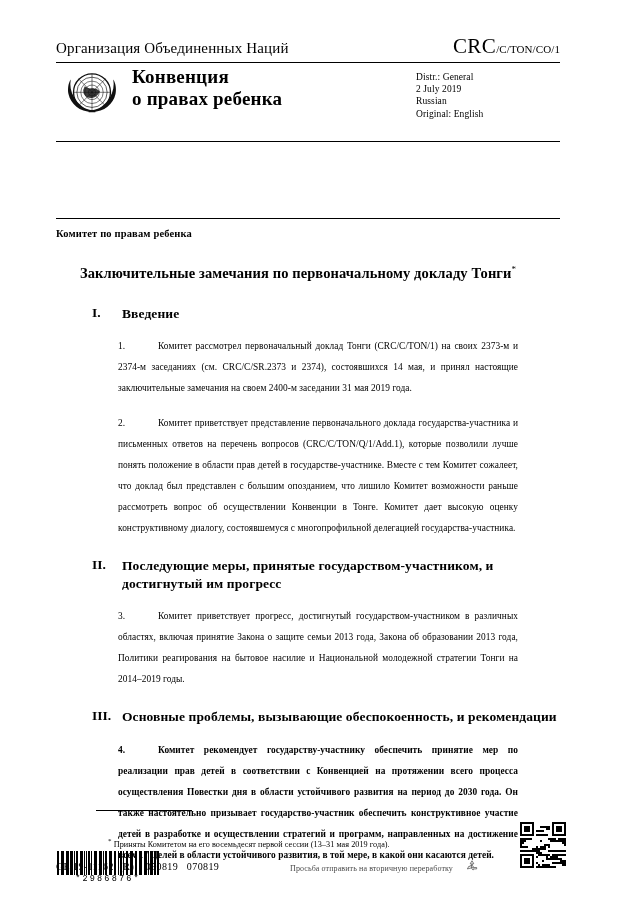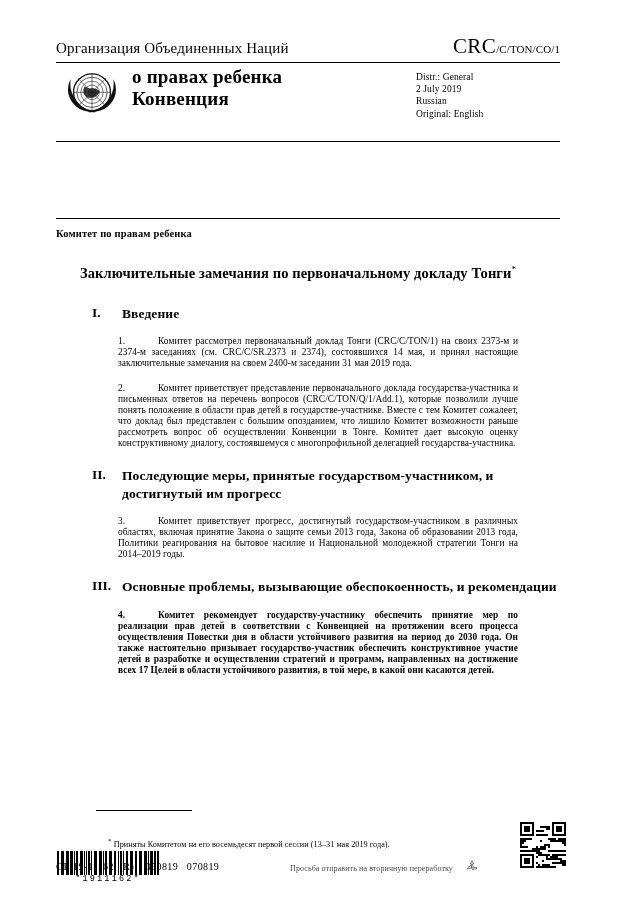--- a/index.html
+++ b/index.html
@@ -149,21 +149,21 @@
     font-weight: bold;
     font-size: 13.5px;
     line-height: 17.5px;
     letter-spacing: 0.1px;
   }
 
   .para {
     margin-left: 62px;
     width: 400px;
     font-size: 9.4px;
-    line-height: 11px;
+    line-height: 21px;
     text-align: justify;
     text-indent: 0;
     margin-bottom: 14px;
     letter-spacing: 0.05px;
   }
   .para .pnum {
     display: inline-block;
     width: 40px;
     text-indent: 0;
   }
@@ -268,22 +268,22 @@
         <line x1="26" y1="23" x2="74" y2="71" stroke="#111" stroke-width="1"></line>
         <line x1="74" y1="23" x2="26" y2="71" stroke="#111" stroke-width="1"></line>
         <path d="M37 36 q6 5 13 4 q8 -1 14 5 q-4 10 -14 12 q-10 1 -15 -8 q-2 -7 2 -13 z" fill="#111" opacity="0.82"></path>
         <path d="M50 82 C28 82 12 68 8 50 C6 40 8 30 12 24 C10 34 12 46 18 56 C26 70 38 78 50 79 Z" fill="#111"></path>
         <path d="M50 82 C72 82 88 68 92 50 C94 40 92 30 88 24 C90 34 88 46 82 56 C74 70 62 78 50 79 Z" fill="#111"></path>
         <rect x="44" y="79" width="12" height="3.6" fill="#111"></rect>
       </svg>
     </div>
 
     <div class="doc-title">
+      <div>Конвенция</div>
       <div>о правах ребенка</div>
-      <div>Конвенция</div>
     </div>
 
     <div class="distr">
       <div>Distr.: General</div>
       <div>2 July 2019</div>
       <div>Russian</div>
       <div>Original: English</div>
     </div>
   </div>
 
@@ -351,21 +351,21 @@
         <rect x="74" y="0" width="3" height="24" fill="#000"></rect>
         <rect x="79" y="0" width="2" height="24" fill="#000"></rect>
         <rect x="83" y="0" width="3" height="24" fill="#000"></rect>
         <rect x="88" y="0" width="3" height="24" fill="#000"></rect>
         <rect x="92" y="0" width="1" height="24" fill="#000"></rect>
         <rect x="94" y="0" width="3" height="24" fill="#000"></rect>
         <rect x="98" y="0" width="2" height="24" fill="#000"></rect>
         <rect x="101" y="0" width="2" height="24" fill="#000"></rect>
       </svg>
   </div>
-  <div class="barcode-text">*1911162*</div>
+  <div class="barcode-text">*2986876*</div>
 
   <div class="recycle">
     <span class="recycle-text">Просьба отправить на вторичную переработку</span>
     <span>
       <svg width="14" height="14" viewBox="0 0 24 24" aria-hidden="true">
         <path d="M12 3 L15 8 L13 8 L13 11 L11 11 L11 8 L9 8 Z" fill="none" stroke="#555" stroke-width="1.3"></path>
         <path d="M4 17 L7 12 L8.7 13 L10.2 10.4 L11.9 11.4 L10.4 14 L12.1 15 Z" fill="none" stroke="#555" stroke-width="1.3"></path>
         <path d="M20 17 L14 17 L14 19 L11.5 15.8 L14 12.6 L14 14.6 L20 14.6 Z" fill="none" stroke="#555" stroke-width="1.3"></path>
       </svg>
     </span>

